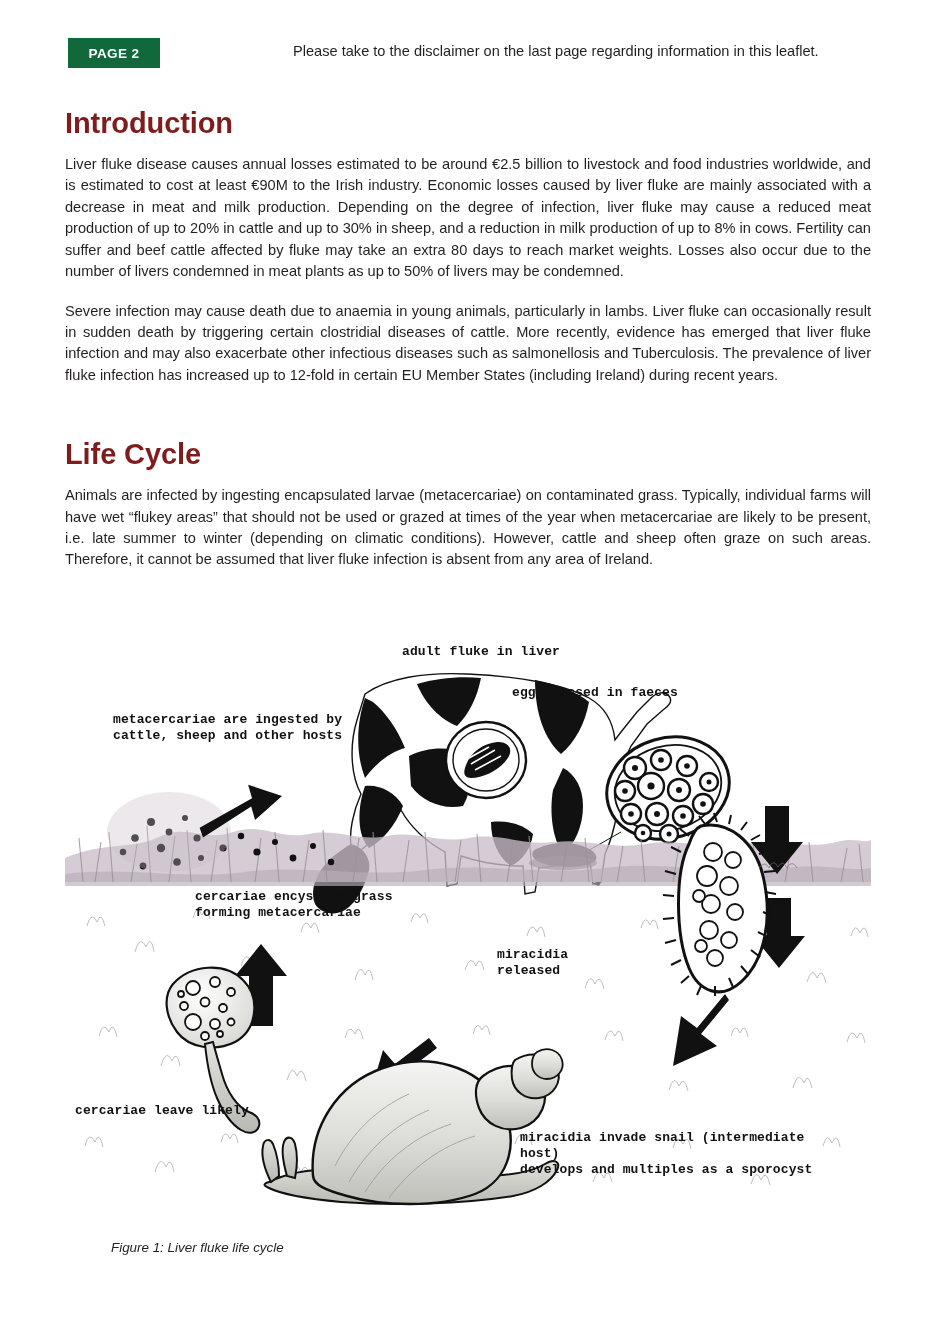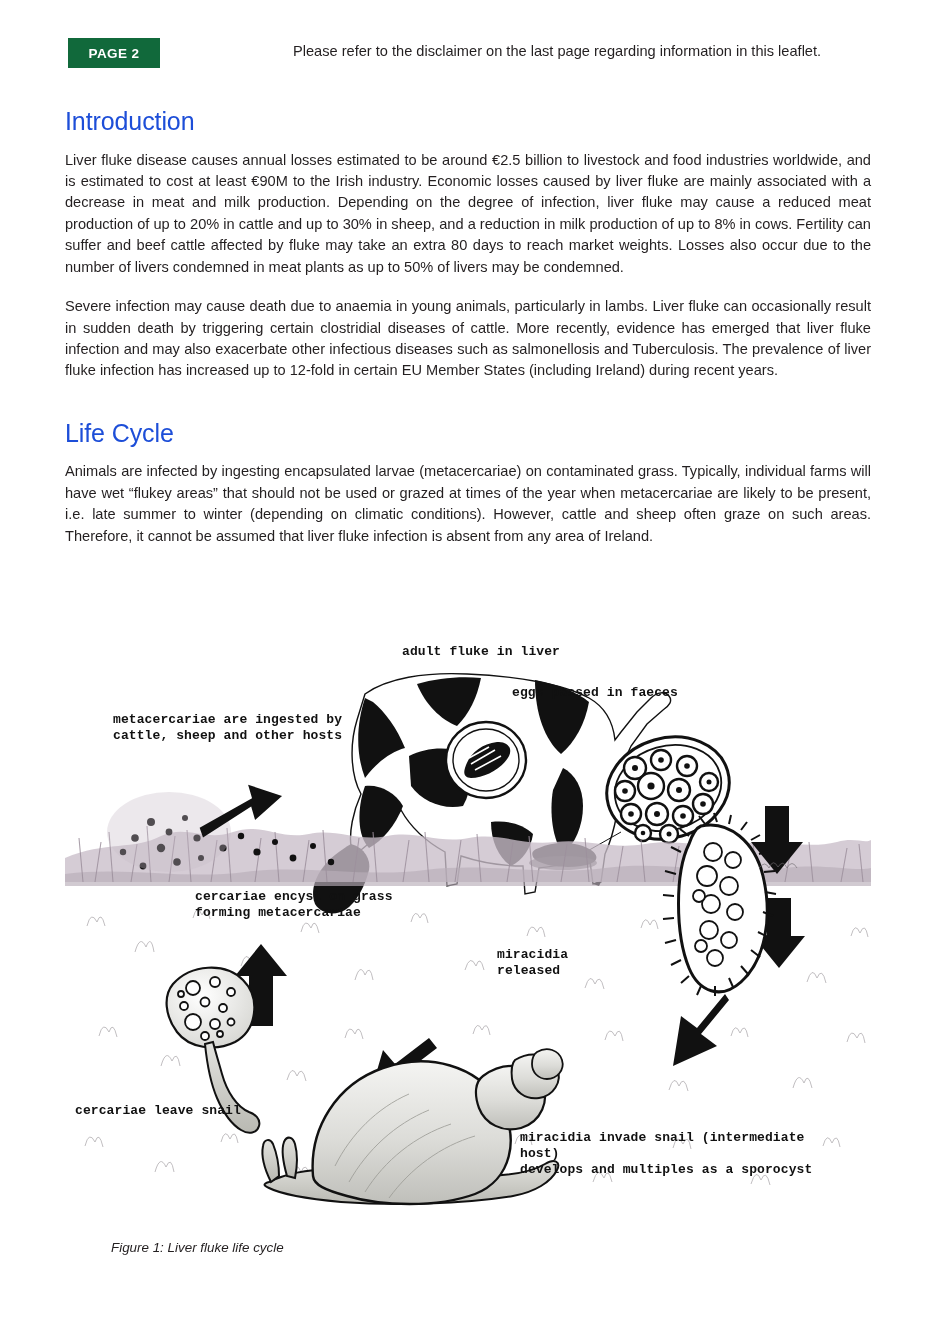--- a/index.html
+++ b/index.html
@@ -56,28 +56,28 @@
 
   
   .content {
     position: absolute;
     left: 65px;
     top: 108px;
     width: 806px;
   }
   h2.section-heading {
     margin: 0 0 14px 0;
-    font-size: 25px;
-    font-weight: normal;
-    color: #1d4ed8;
+    font-size: 29px;
+    font-weight: bold;
+    color: #7f1d1d;
     letter-spacing: -0.1px;
     line-height: 1.1;
   }
   h2.section-heading.second {
-    margin-top: 38px;
+    margin-top: 53px;
   }
   p.para {
     margin: 0 0 18px 0;
     font-size: 14.6px;
     line-height: 1.47;
     text-align: justify;
     color: #231f20;
   }
   p.para:last-child { margin-bottom: 0; }
   .it { font-style: italic; }
@@ -125,21 +125,21 @@
   .lbl-cercariae-leave  { left: 10px;  top: 467px; }
   .lbl-miracidia-invade { left: 455px; top: 478px; margin-top: 16px; }
 </style>
 </head>
 <body>
 
 <div class="page">
 
   <div class="header">
     <div class="page-badge">PAGE 2</div>
-    <div class="disclaimer">Please refer to the disclaimer on the last page regarding information in this leaflet.</div>
+    <div class="disclaimer">Please take to the disclaimer on the last page regarding information in this leaflet.</div>
   </div>
 
   <div class="content">
 
     <h2 class="section-heading">Introduction</h2>
 
 
     <p class="para">Liver fluke disease causes annual losses estimated  to be around €2.5 billion to livestock and food industries worldwide, and is estimated to cost at least €90M to the Irish industry.  Economic losses caused by liver fluke are mainly associated with a decrease in meat and milk production. Depending on the degree of infection, liver fluke may cause a reduced meat production  of up to 20% in cattle and up to 30% in sheep, and a reduction in milk production of up to 8% in cows. Fertility can suffer and beef cattle affected by fluke may take an extra 80 days to reach market weights. Losses also occur due to the number of livers condemned in meat plants as up to 50% of livers may be condemned.</p>
 
     <p class="para">Severe infection  may cause death due to anaemia in young animals, particularly in lambs. Liver fluke can occasionally result in sudden death by triggering certain clostridial diseases of cattle. More recently, evidence has emerged that liver fluke infection and may also exacerbate other infectious  diseases such as salmonellosis  and Tuberculosis. The prevalence of liver fluke infection  has increased up to 12-fold in certain EU Member States (including Ireland) during recent years.</p>
@@ -468,21 +468,21 @@
     <div class="dlabel lbl-adultfluke">adult fluke in liver</div>
 
     <div class="dlabel lbl-eggs">eggs passed in faeces</div>
 
     <div class="dlabel lbl-cercariae-encyst">cercariae encyst on grass
 forming metacercariae</div>
 
     <div class="dlabel lbl-miracidia-released">miracidia
 released</div>
 
-    <div class="dlabel lbl-cercariae-leave">cercariae leave snail</div>
+    <div class="dlabel lbl-cercariae-leave">cercariae leave likely</div>
 
     <div class="dlabel lbl-miracidia-invade">miracidia invade snail (intermediate
 host)
 develops and multiples as a sporocyst</div>
 
     <div class="figure-caption">Figure 1: Liver fluke life cycle</div>
   </div>
 
 </div>
 

